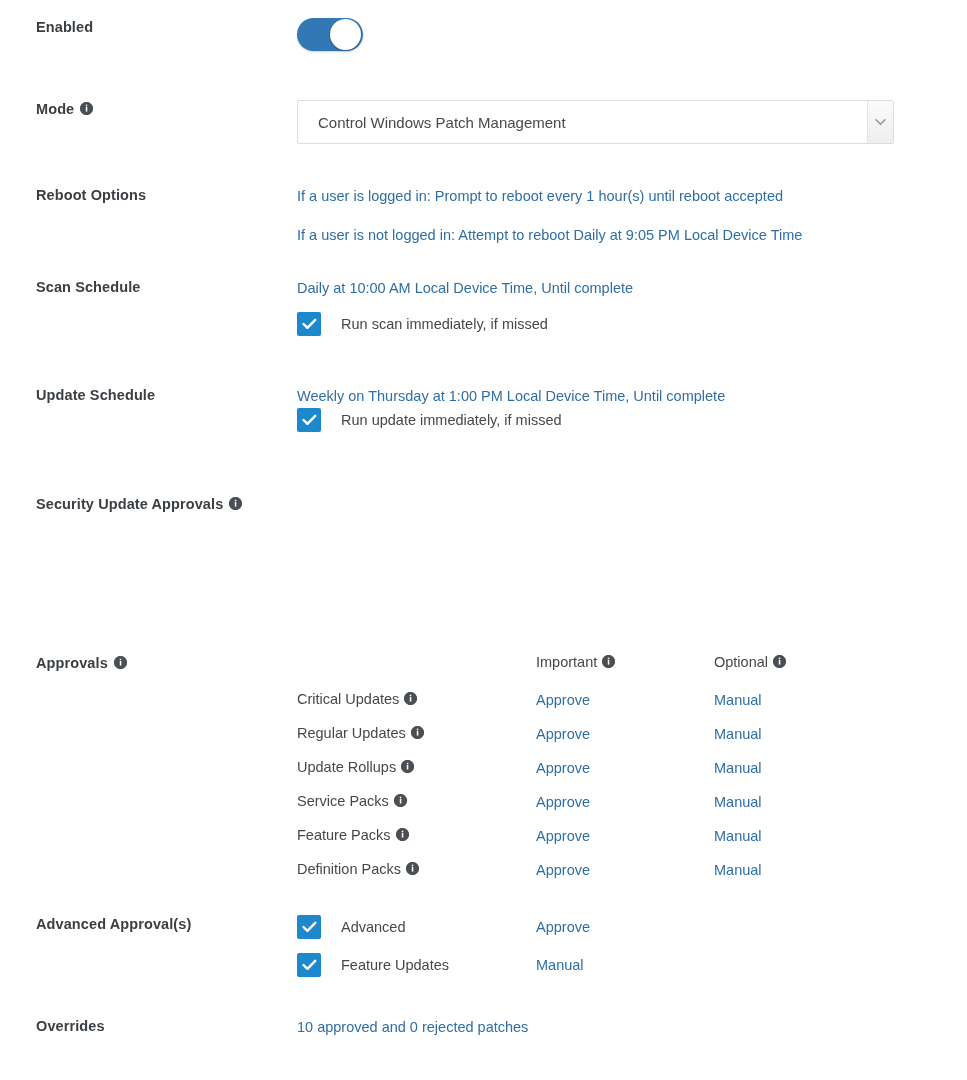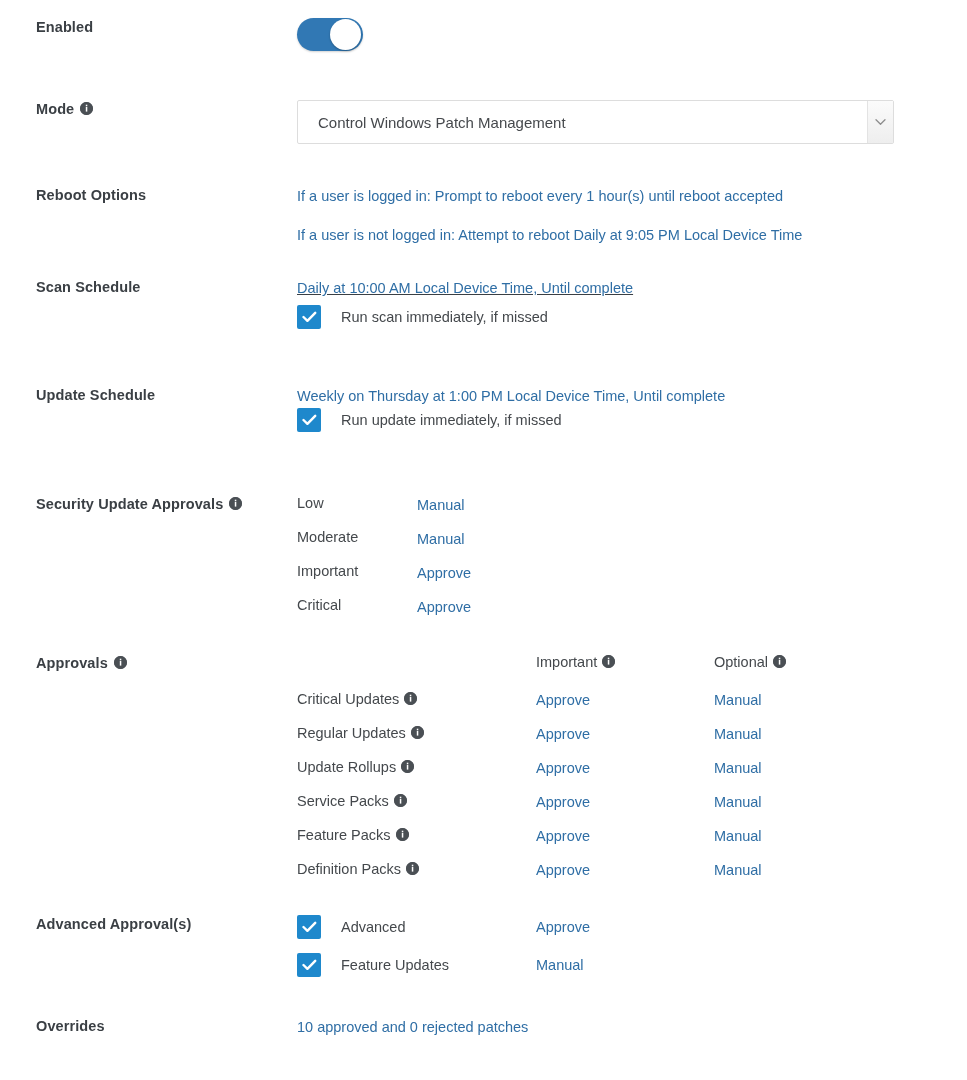--- a/index.html
+++ b/index.html
@@ -270,21 +270,21 @@
         <a class="link">If a user is not logged in: Attempt to reboot Daily at 9:05 PM Local Device Time</a>
       </div>
     </div>
   </div>
 
   <div class="row" style="top:278px;">
     <div class="row-label">
       <span>Scan Schedule</span>
     </div>
     <div class="row-body">
-      <div class="link-line" style="margin-bottom:7px;text-decoration:underline;">
+      <div class="link-line" style="margin-bottom:14px;">
         <a class="link">Daily at 10:00 AM Local Device Time, Until complete</a>
       </div>
       <div class="check-line">
         <span class="checkbox">
           <svg width="15" height="12" viewBox="0 0 15 12" aria-hidden="true">
             <path d="M1.5 6 L5.4 9.8 L13.2 1.8" fill="none" stroke="#ffffff" stroke-width="2.4" stroke-linecap="round" stroke-linejoin="round"></path>
           </svg>
         </span>
         <span class="check-label">Run scan immediately, if missed</span>
       </div>
@@ -313,42 +313,20 @@
   <div class="row" style="top:495px;">
     <div class="row-label">
       <span>Security Update Approvals</span>
       <span class="info-icon">
         <svg width="13" height="13" viewBox="0 0 13 13" aria-hidden="true">
           <circle cx="6.5" cy="6.5" r="6.5" fill="#4a4f54"></circle>
           <rect x="5.8" y="5" width="1.5" height="4.6" fill="#ffffff"></rect>
           <rect x="5.8" y="2.7" width="1.5" height="1.6" fill="#ffffff"></rect>
         </svg>
       </span>
-    </div>
-    <div class="row-body">
-      <table class="sec-table">
-        <tbody>
-          <tr>
-            <td class="name">Low</td>
-            <td><a class="link">Manual</a></td>
-          </tr>
-          <tr>
-            <td class="name">Moderate</td>
-            <td><a class="link">Manual</a></td>
-          </tr>
-          <tr>
-            <td class="name">Important</td>
-            <td><a class="link">Approve</a></td>
-          </tr>
-          <tr>
-            <td class="name">Critical</td>
-            <td><a class="link">Approve</a></td>
-          </tr>
-        </tbody>
-      </table>
     </div>
   </div>
 
   <div class="row" style="top:654px;">
     <div class="row-label">
       <span>Approvals</span>
       <span class="info-icon">
         <svg width="13" height="13" viewBox="0 0 13 13" aria-hidden="true">
           <circle cx="6.5" cy="6.5" r="6.5" fill="#4a4f54"></circle>
           <rect x="5.8" y="5" width="1.5" height="4.6" fill="#ffffff"></rect>

